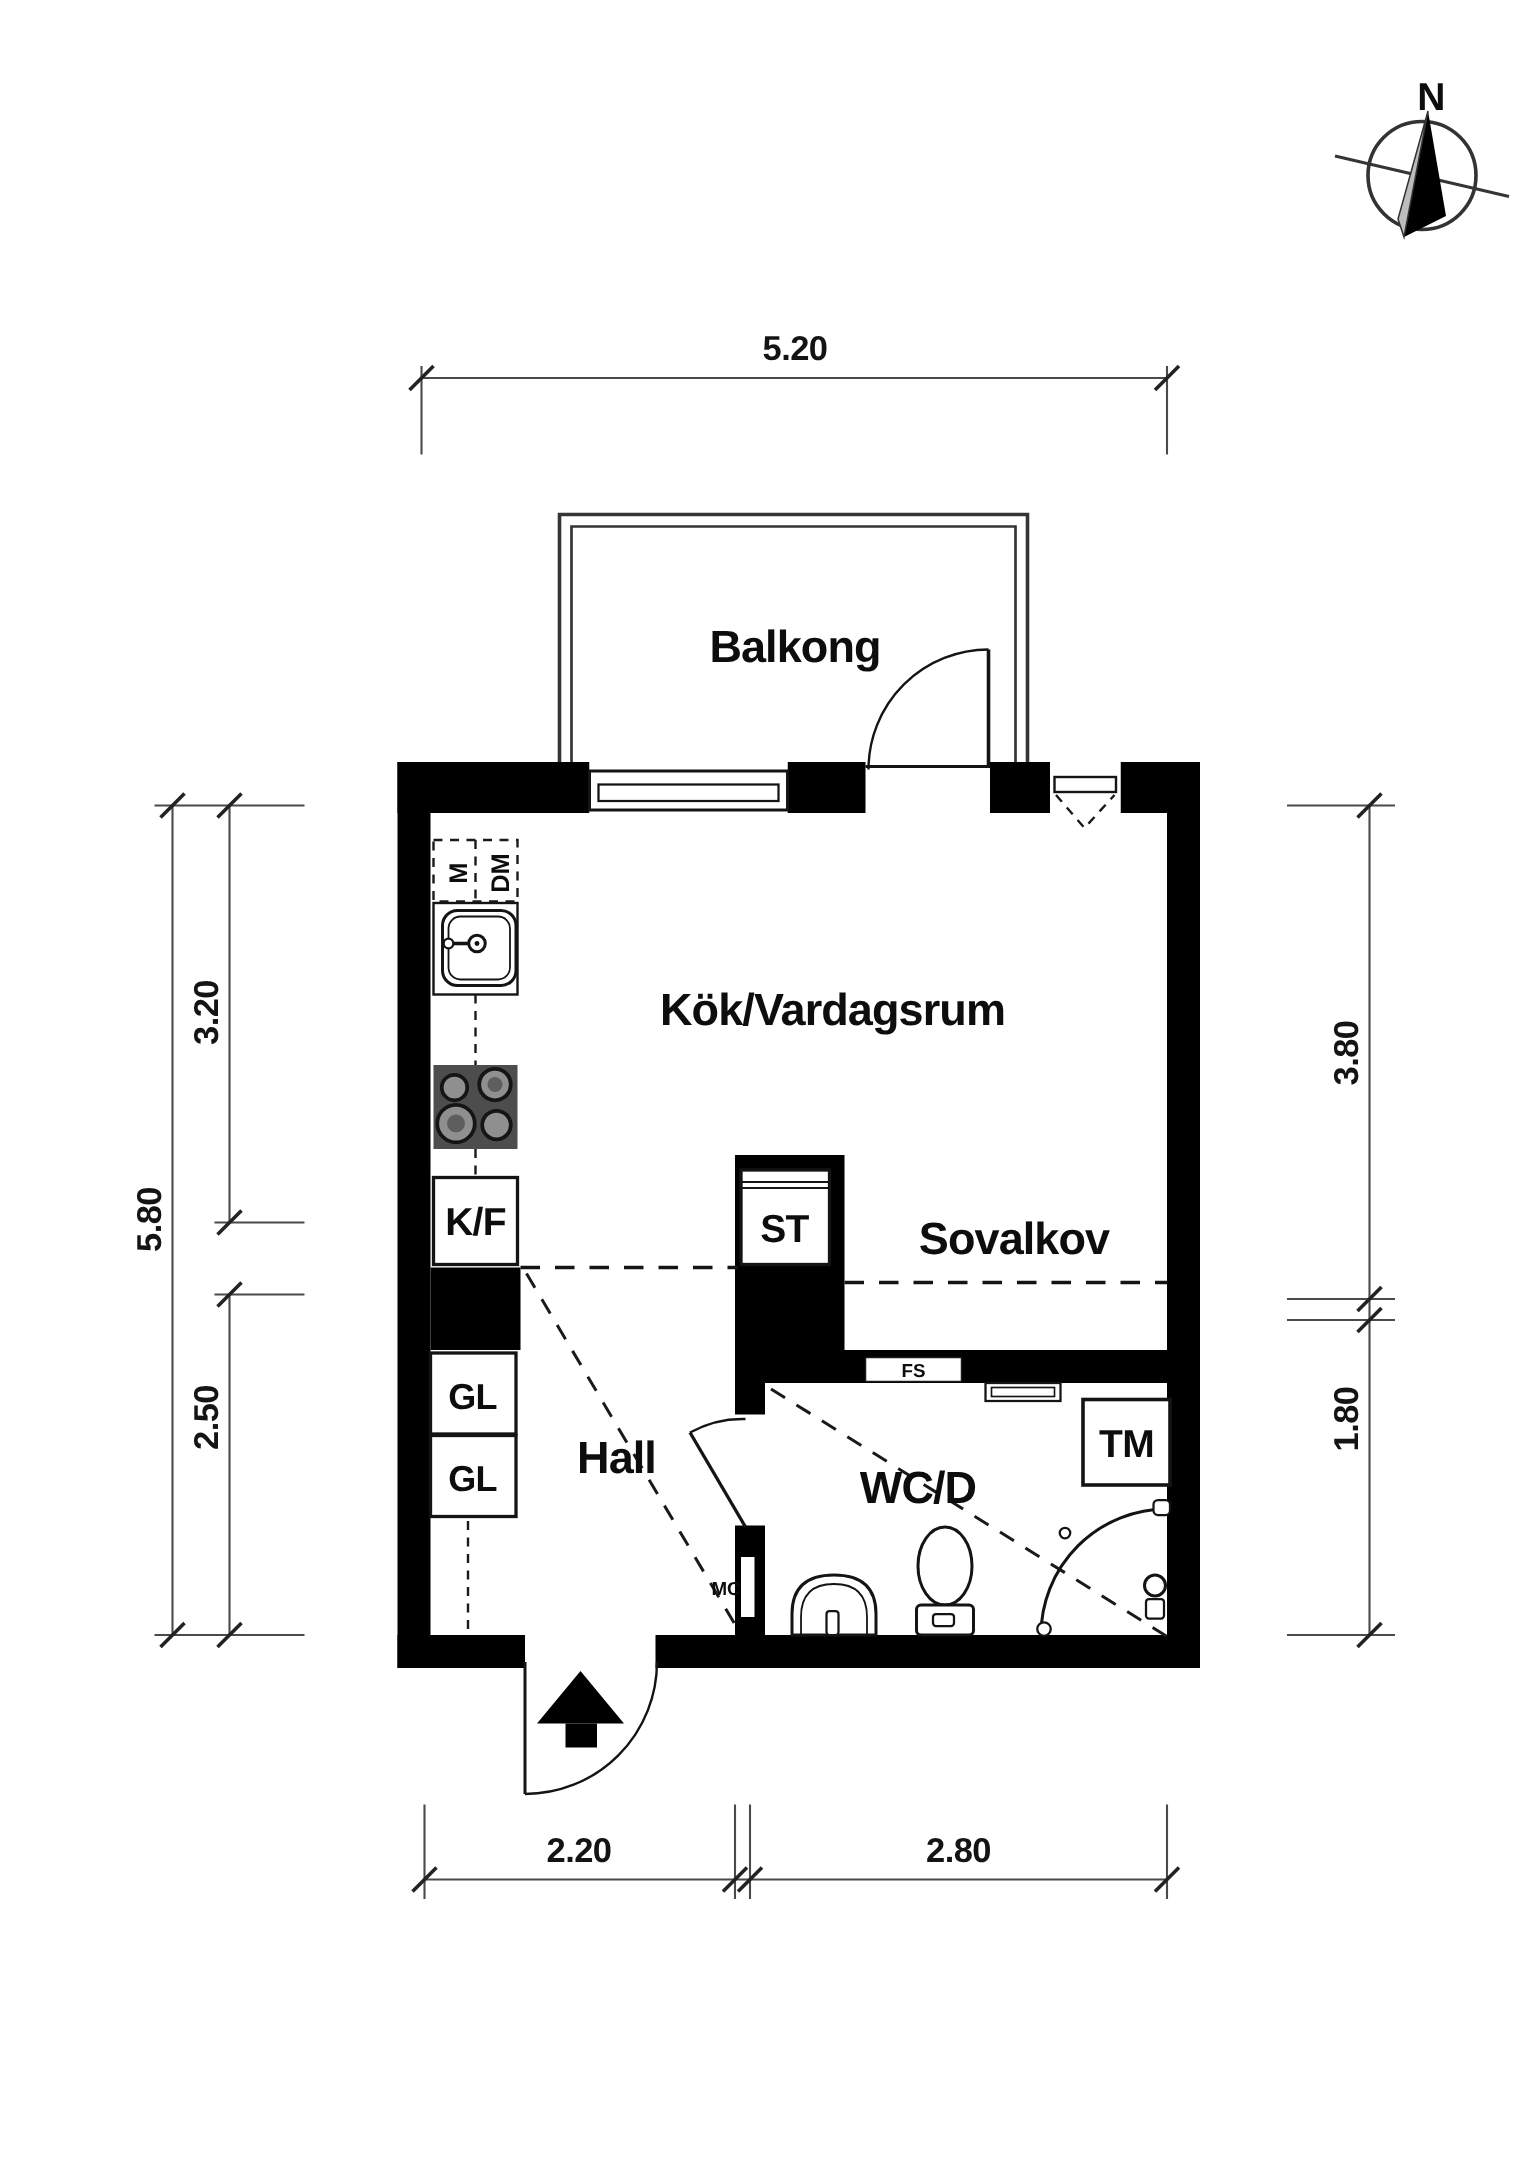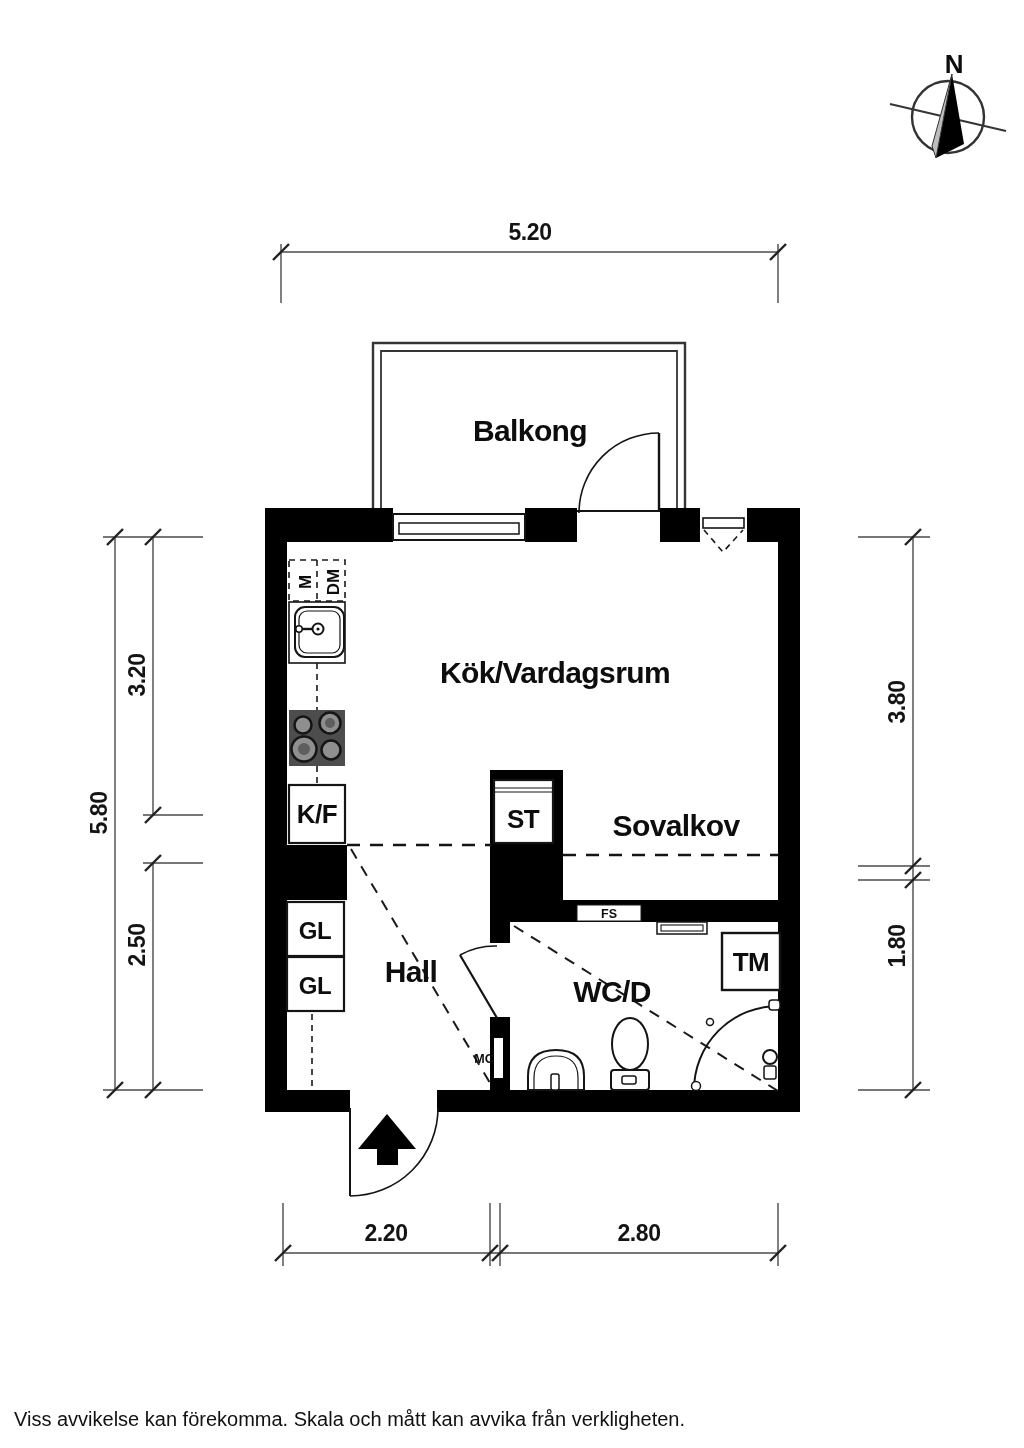--- a/index.html
+++ b/index.html
@@ -222,14 +222,13 @@
     <line x1="905" y1="545" x2="921" y2="529" class="tick"></line>
     <line x1="905" y1="874" x2="921" y2="858" class="tick"></line>
     <line x1="905" y1="888" x2="921" y2="872" class="tick"></line>
     <line x1="905" y1="1098" x2="921" y2="1082" class="tick"></line>
     <text x="905" y="702" transform="rotate(-90 905 702)" class="dimlbl">3.80</text>
     <text x="905" y="946" transform="rotate(-90 905 946)" class="dimlbl">1.80</text>
   </g>
 
 </svg>
 
-<div class="footer">Viss avvikelse kan förekomma. Skala och mått kan avvika från verkligheten.</div>
 </div>
 
 </body></html>

